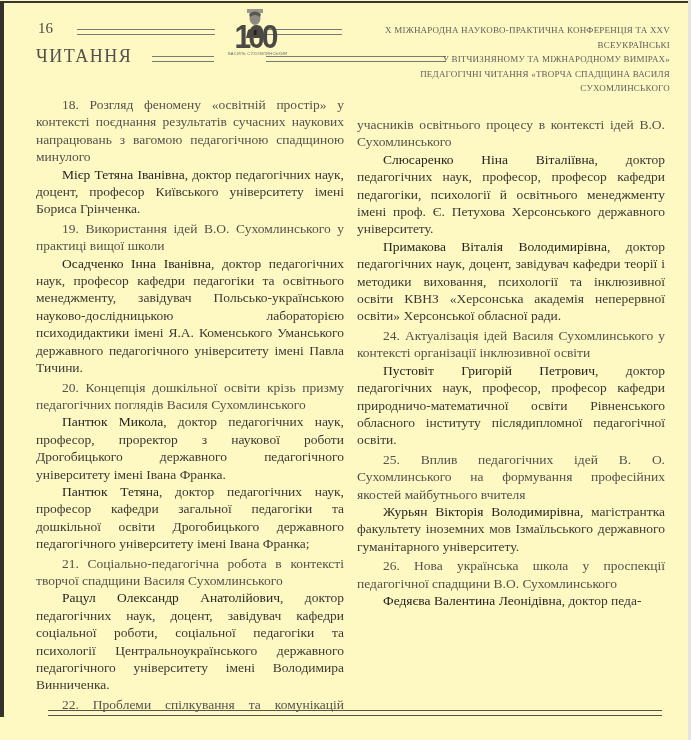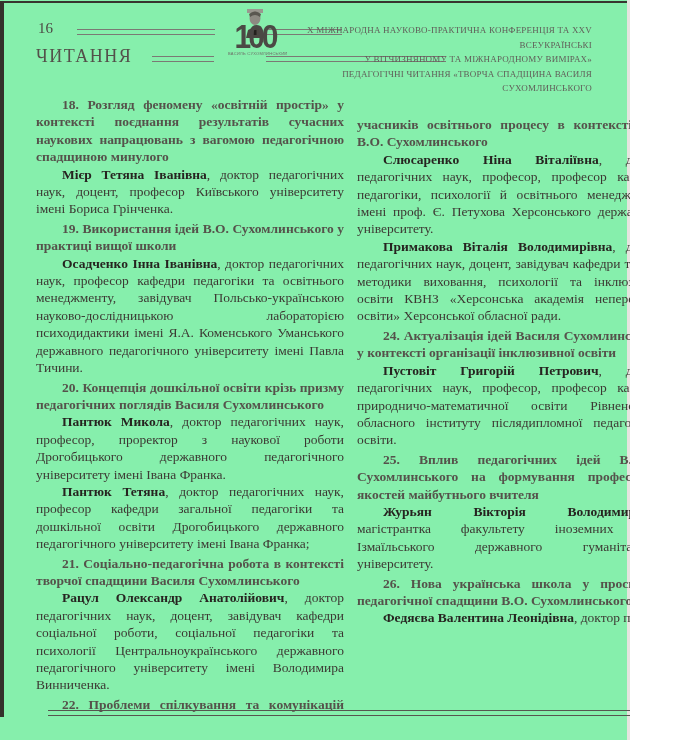--- a/index.html
+++ b/index.html
@@ -1,38 +1,38 @@
 <!DOCTYPE html>
 <html lang="uk"><head>
 <meta charset="utf-8">
 <style>
   html,body{margin:0;padding:0;background:#ffffff;}
   .page{
     position:relative;
-    width:630px;height:740px;
-    background:#86efac;
+    width:691px;height:740px;
+    background:#fef9c3;
     overflow:hidden;
     font-family:"Liberation Serif", serif;
   }
   
   .edge-top{position:absolute;top:1px;left:0;width:688px;height:2px;background:#38352f;}
   .edge-left{position:absolute;top:1px;left:0;width:4px;height:716px;background:#34312b;}
   .edge-right{position:absolute;top:0;right:0;width:3px;height:100%;background:#e6e4df;}
 
   
   .page-number{position:absolute;left:38px;top:20px;font-size:15px;color:#4c4a45;}
   .program-label{position:absolute;left:36px;top:46px;font-size:18px;letter-spacing:1.5px;color:#53504a;}
   .dline{position:absolute;height:4px;border-top:1.5px solid #7b7974;border-bottom:1.5px solid #7b7974;}
   .dl-1{left:77px;top:29px;width:138px;}
   .dl-2{left:152px;top:56px;width:62px;}
   .dl-3{left:266px;top:29px;width:76px;}
   .dl-4{left:266px;top:56px;width:180px;}
 
   .conf-title{
-    position:absolute;right:38px;top:23px;width:330px;
+    position:absolute;right:21px;top:23px;width:330px;
     text-align:right;font-size:9px;line-height:14.6px;
     color:#605d58;letter-spacing:0.2px;
   }
 
   
   .logo{position:absolute;left:228px;top:8px;width:54px;height:70px;text-align:center;}
   .logo .portrait{display:block;margin:0 auto;}
   .logo .num{
     font-family:"Liberation Sans", sans-serif;
     font-weight:bold;font-size:30px;line-height:26px;
@@ -45,24 +45,24 @@
     margin-top:1px;
   }
 
   
   .columns{
     position:absolute;left:36px;top:94px;width:629px;
     display:flex;gap:13px;
   }
   .col{width:308px;font-size:13.5px;line-height:17.4px;color:#3c3933;text-align:justify;}
   .col p{margin:0;text-indent:26px;}
-  .col p.heading{font-weight:bold;color:#55524b;margin-top:2px;}
+  .col p.heading{font-weight:normal;color:#55524b;margin-top:2px;}
   .col p.noindent{text-indent:0;margin-top:22px;}
   .col p.stretch{text-align-last:justify;}
-  .col .nm{font-weight:bold;color:#262420;margin-top:43px;}
+  .col .nm{font-weight:normal;color:#262420;margin-top:43px;}
 
   .bottom-rule{
     position:absolute;left:48px;top:710px;width:614px;height:4px;
     border-top:1.5px solid #56544e;border-bottom:1.5px solid #56544e;
   }
 </style>
 </head>
 <body>
 
 <div class="page">

